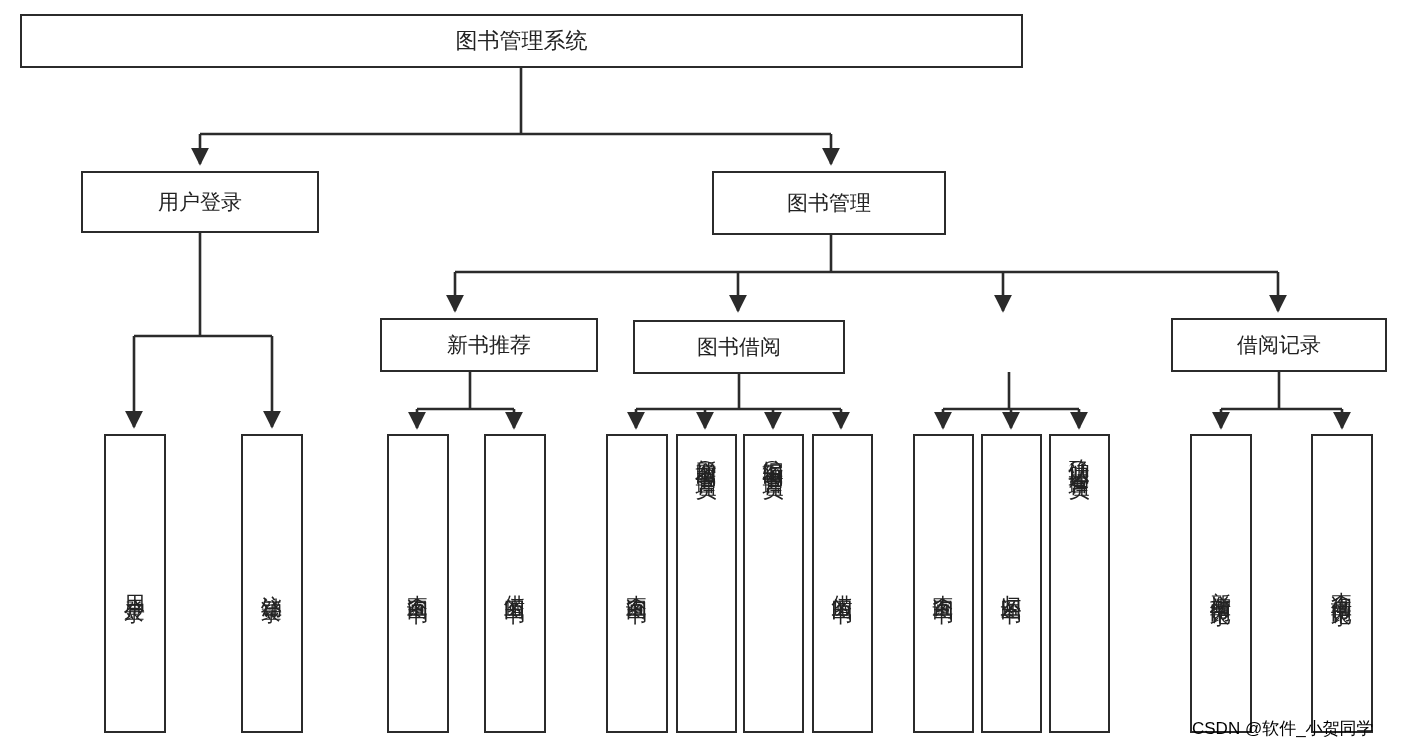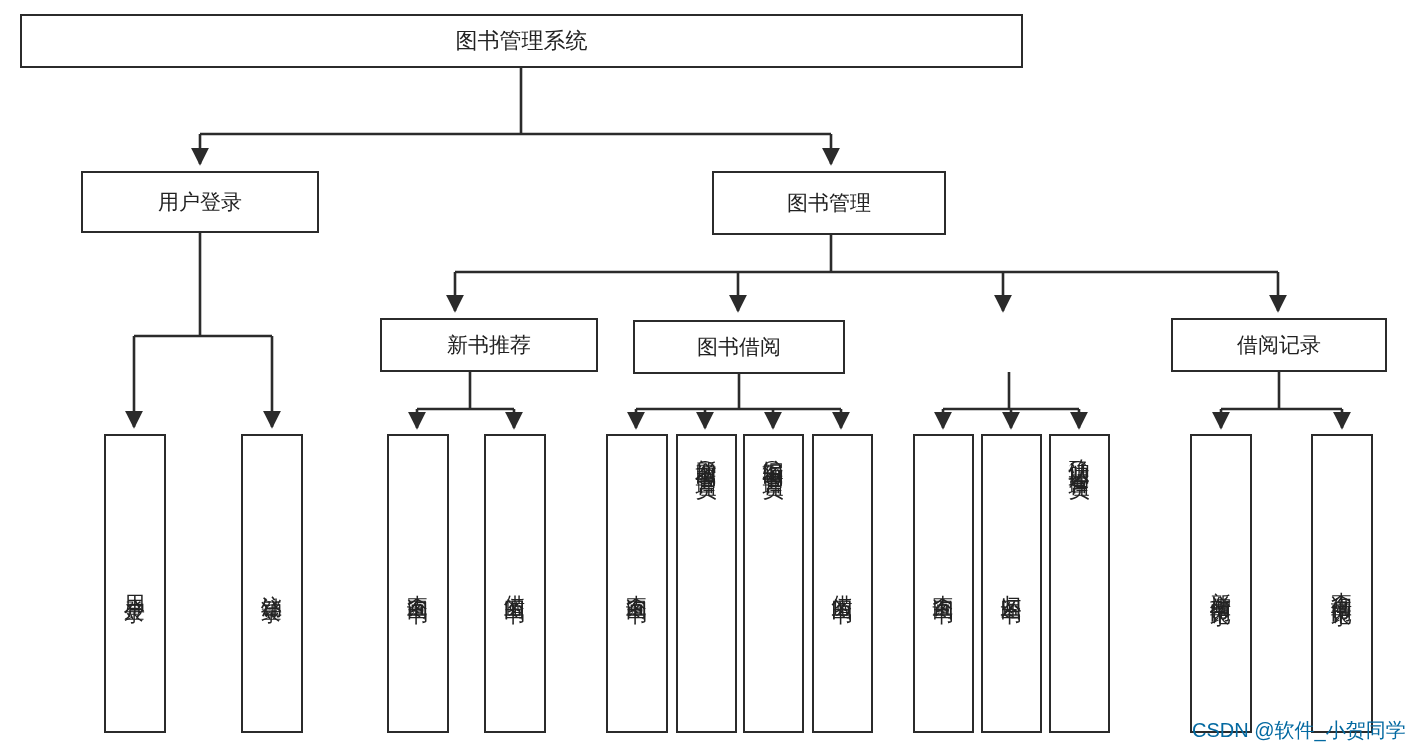--- a/index.html
+++ b/index.html
@@ -61,22 +61,22 @@
     letter-spacing: 3px;
     line-height: 1.1;
     white-space: nowrap;
   }
   .node.v.mid {
     align-items: center;
     padding-top: 0;
   }
   .watermark {
     position: absolute;
-    color: #0369a1;
-    font-size: 20px;
+    color: #000000;
+    font-size: 17px;
     white-space: nowrap;
     z-index: 3;
   }
 </style>
 </head>
 <body>
 
 <div id="canvas">
 
   <svg id="edges" viewBox="0 0 1405 747" xmlns="http://www.w3.org/2000/svg">

